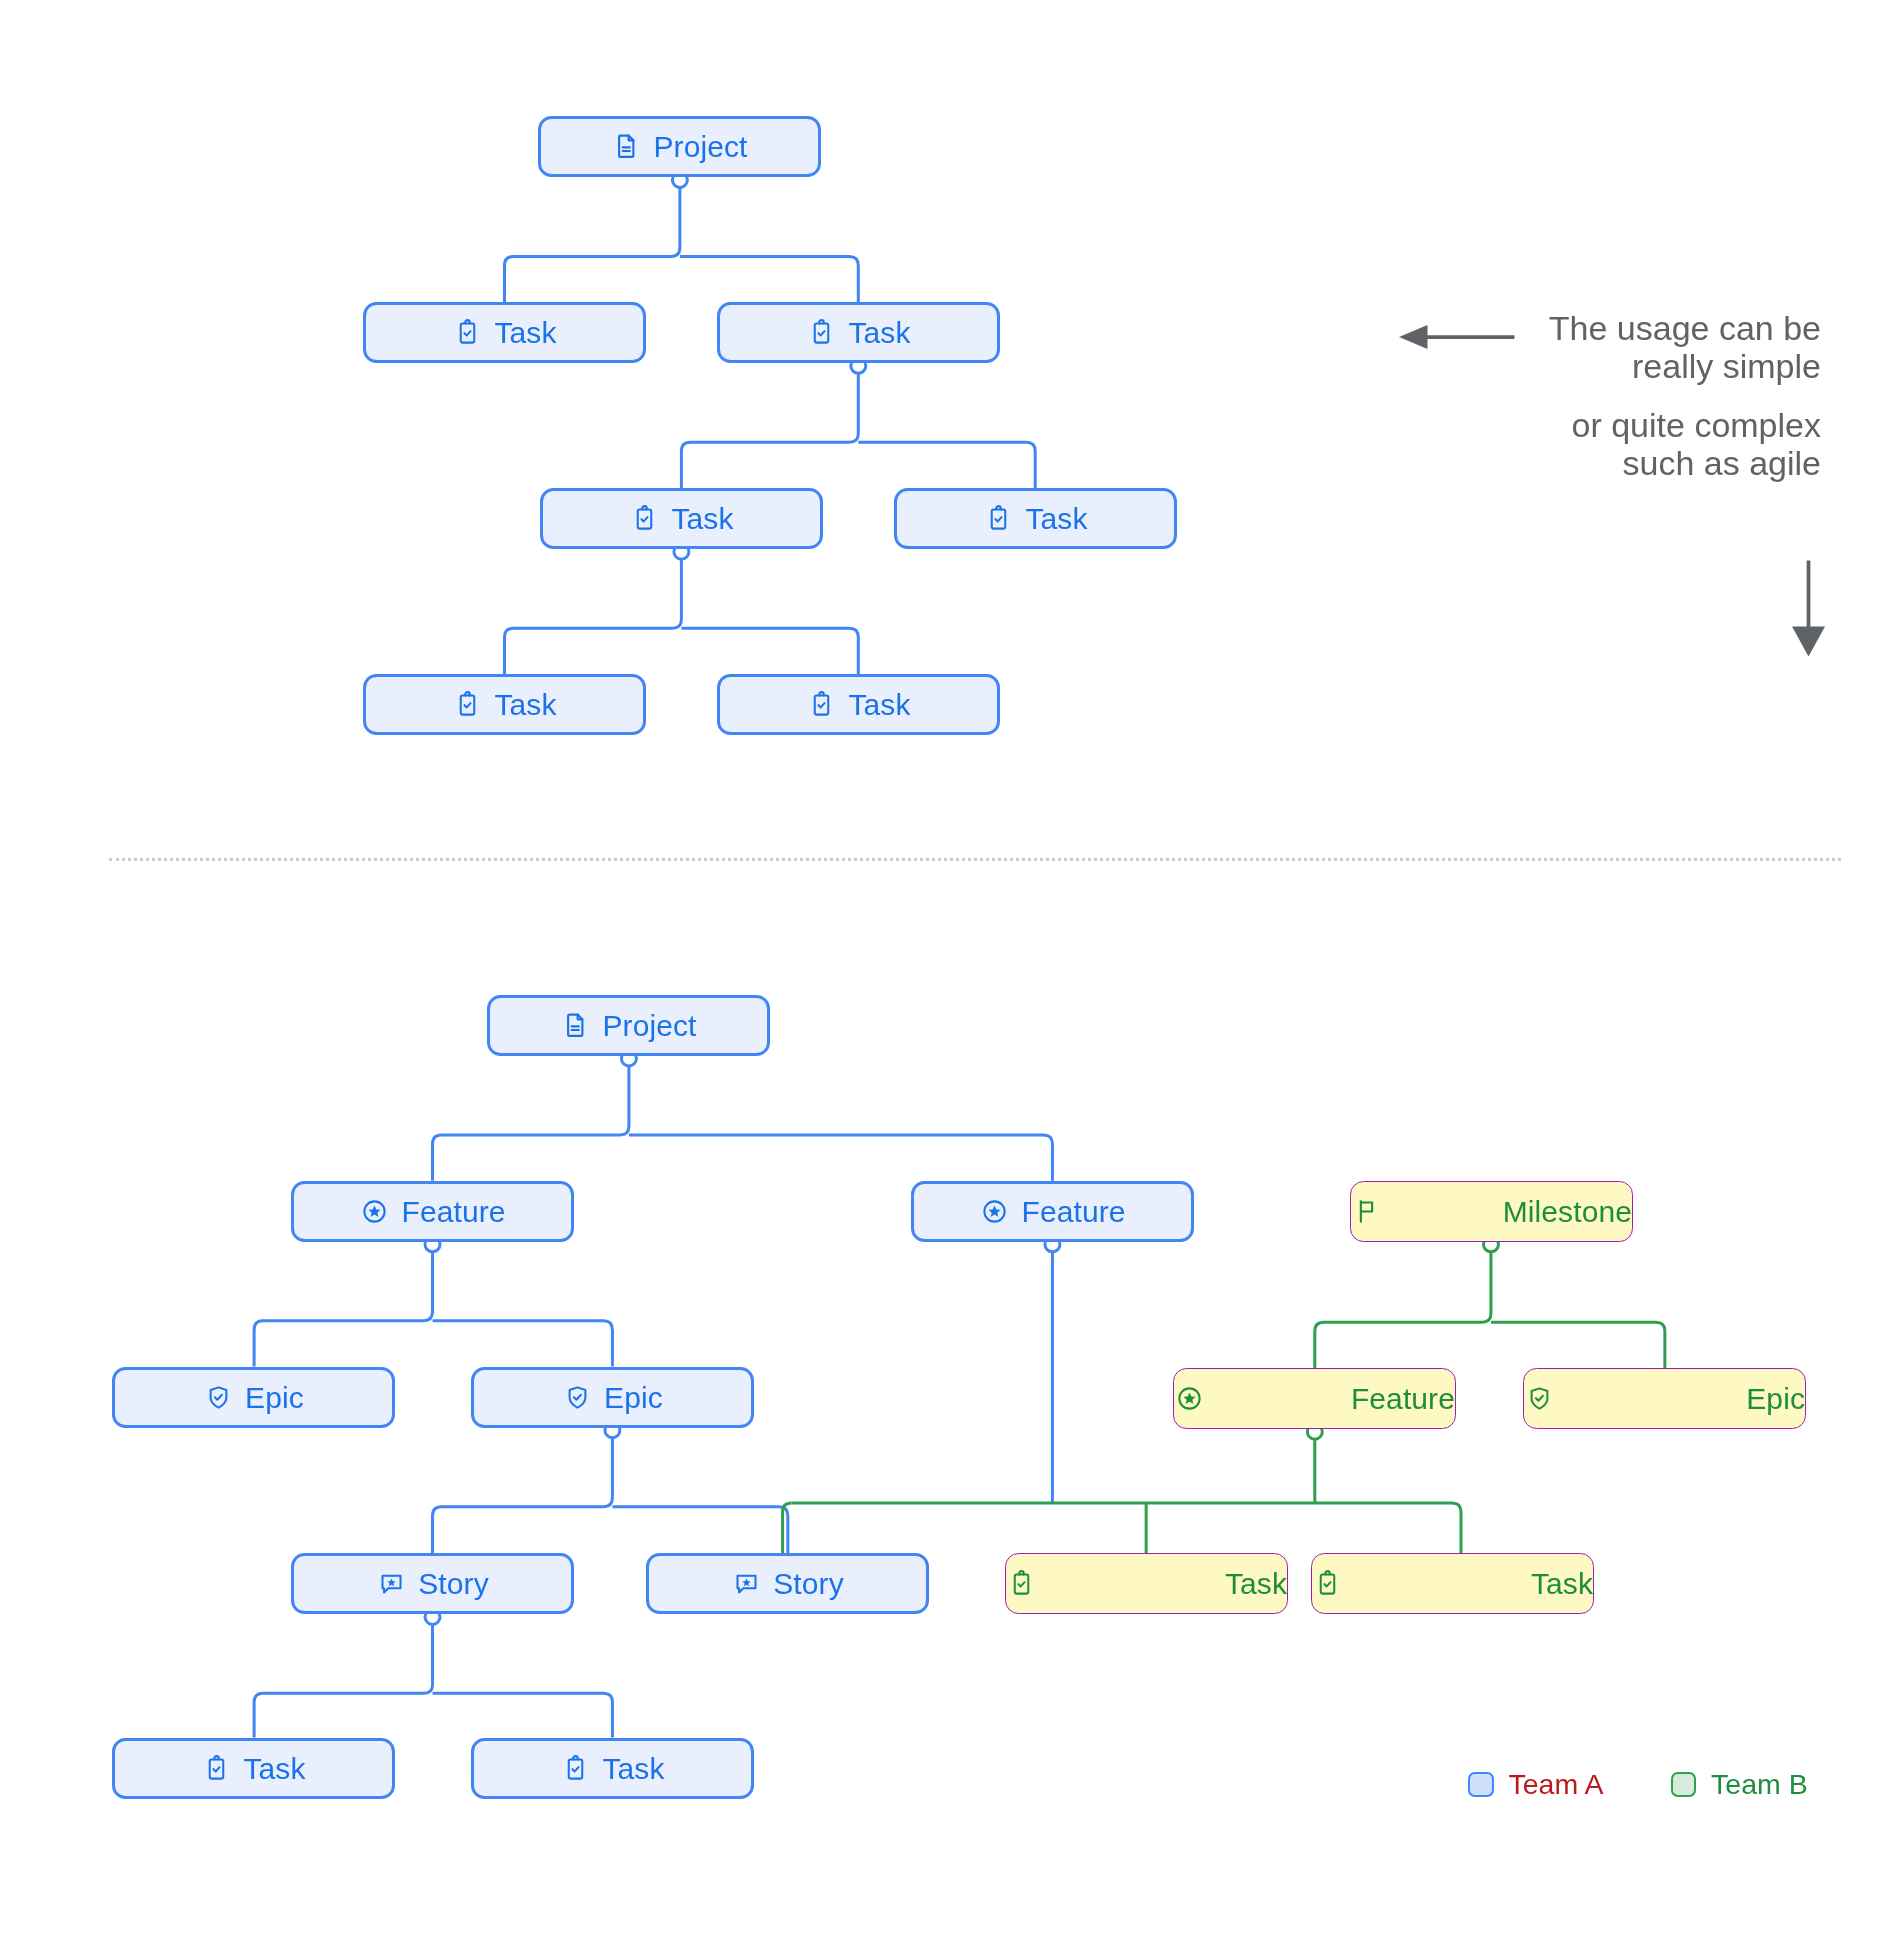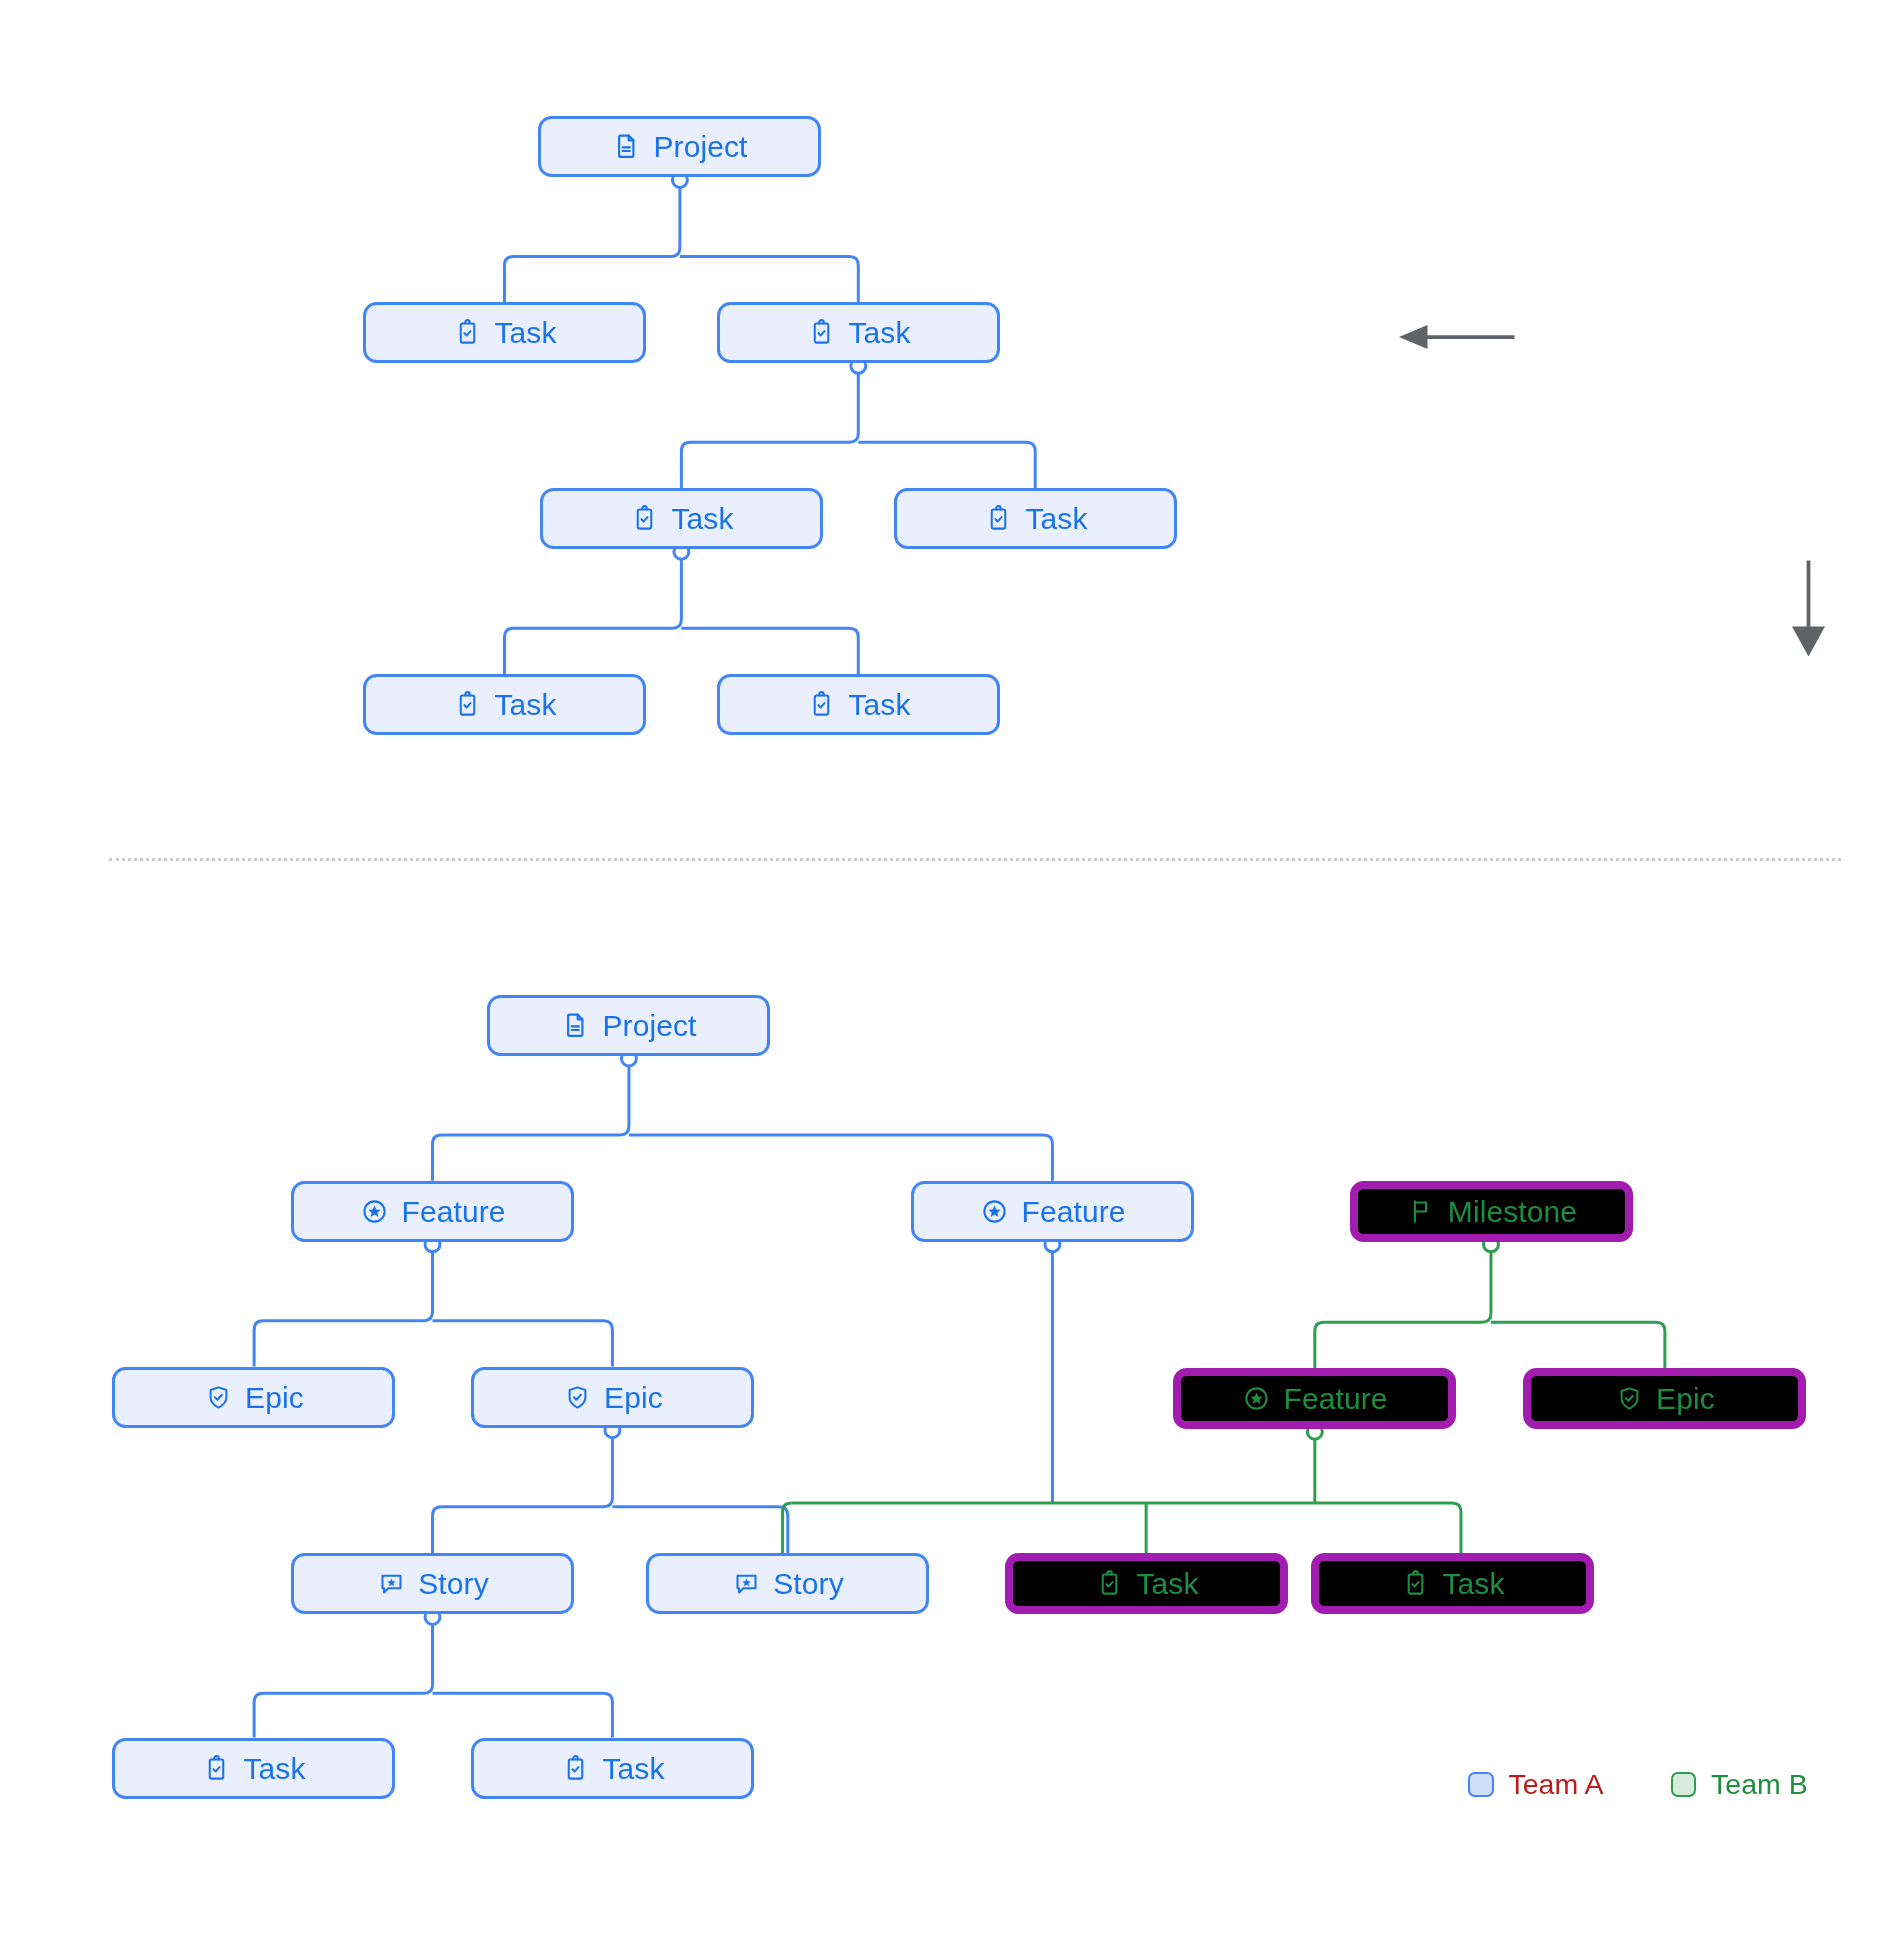--- a/index.html
+++ b/index.html
@@ -13,21 +13,21 @@
   .node{
     position:absolute;display:flex;align-items:center;justify-content:center;
     gap:12px;border-radius:13.5px;box-sizing:border-box;
     font-size:30px;font-weight:500;letter-spacing:0.1px;white-space:nowrap;
   }
   .node .ico{display:inline-flex;align-items:center;justify-content:center;width:30px;height:30px;flex:0 0 auto;}
   .node .ico svg{display:block;}
   .node .lbl{line-height:1;}
 
   .blue{background:#E9EFFC;border:3px solid #4285F4;color:#1A73E8;}
-  .green{background:#000000;border:8px solid #a21caf;color:#1E8E3E;}
+  .green{background:#fef9c3;border:1px solid #a21caf;color:#1E8E3E;justify-content:space-between;}
 
   
   .annot{position:absolute;color:#5F6368;font-size:34px;line-height:1.12;text-align:right;font-weight:400;}
   .annot .blk{margin:0;}
   .annot .gap{height:21px;}
 
   
   .divider{position:absolute;border-top:3.7px dotted #C7C9CC;opacity:.95;}
 
   
@@ -177,20 +177,27 @@
         </svg>
       </span>
     <span class="lbl">Task</span>
   </div>
 
   <svg style="position:absolute;left:1396px;top:322px;" width="120" height="30" viewBox="0 0 160 40">
     <line x1="40" y1="20" x2="158" y2="20" stroke="#5F6368" stroke-width="5"></line>
     <polygon points="4,20 42,4 42,36" fill="#5F6368"></polygon>
   </svg>
 
+  <div class="annot" style="left:1424px;top:309px;width:397px;">
+    <div class="blk">The usage can be</div>
+    <div class="blk">really simple</div>
+    <div class="gap"></div>
+    <div class="blk">or quite complex</div>
+    <div class="blk">such as agile</div>
+  </div>
 
   <svg style="position:absolute;left:1786px;top:559px;" width="45" height="99" viewBox="0 0 60 132">
     <line x1="30" y1="2" x2="30" y2="94" stroke="#5F6368" stroke-width="5"></line>
     <polygon points="30,130 8,90 52,90" fill="#5F6368"></polygon>
   </svg>
 
   <div class="divider" style="left:109px;top:858px;width:1732px;"></div>
 
   <div class="node blue" style="left:487px;top:995px;width:283px;height:61px;">
     <span class="ico">

